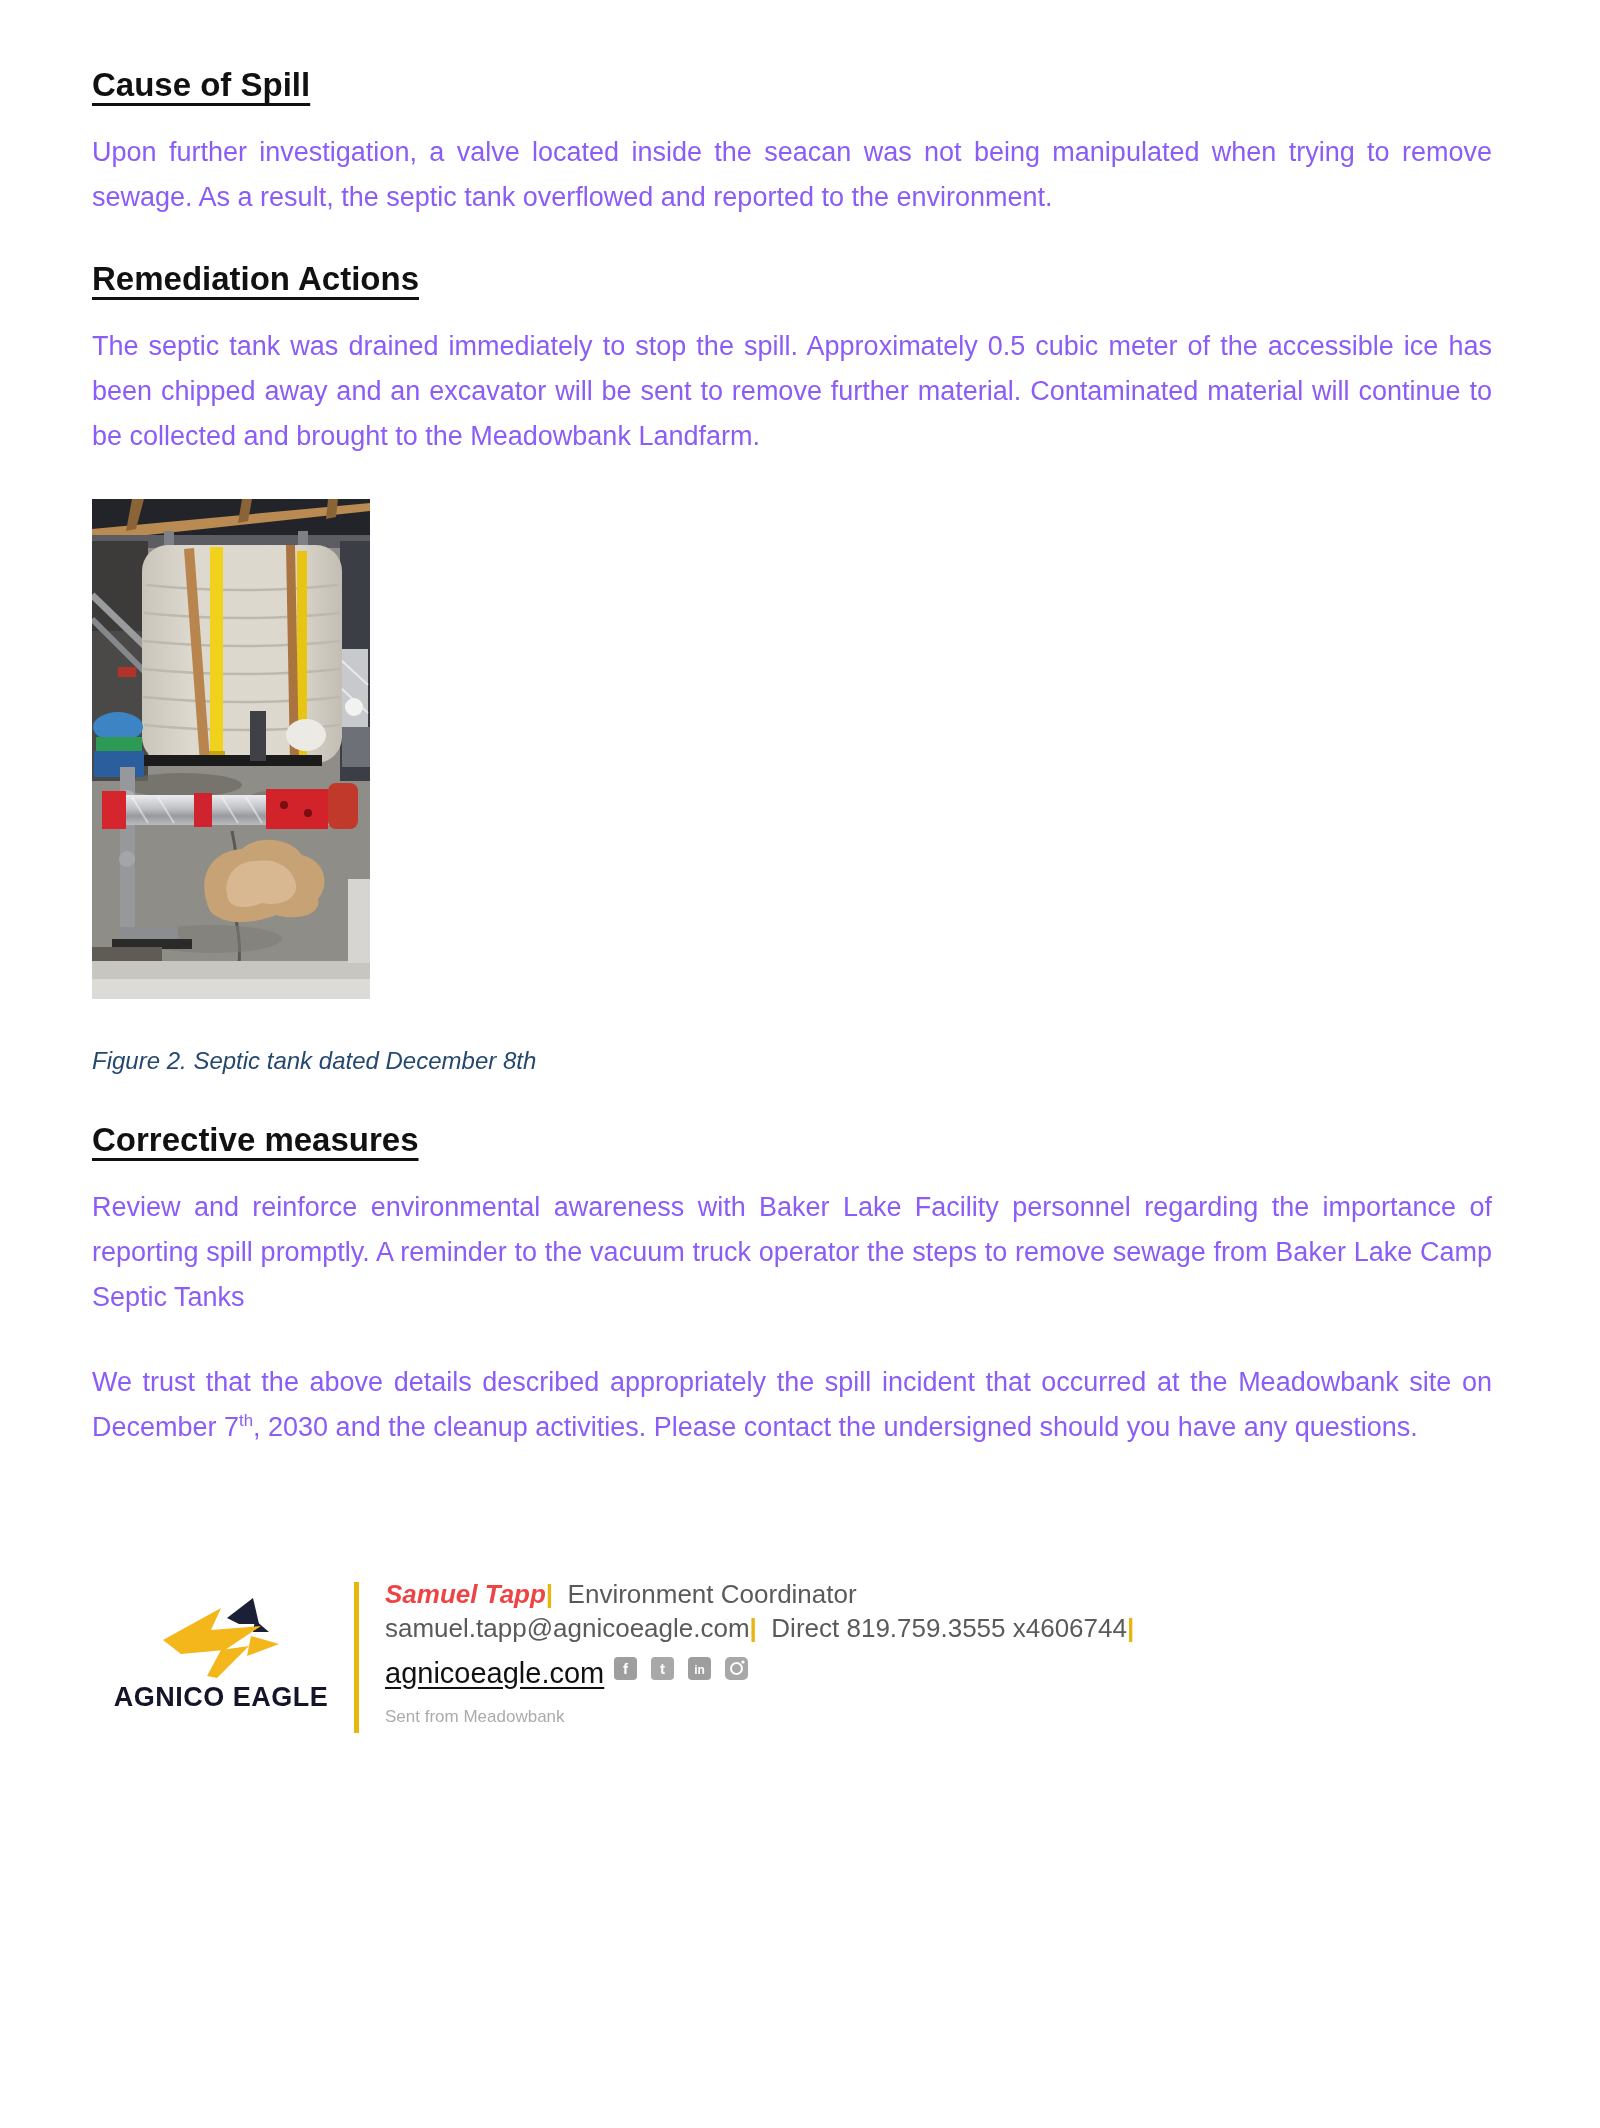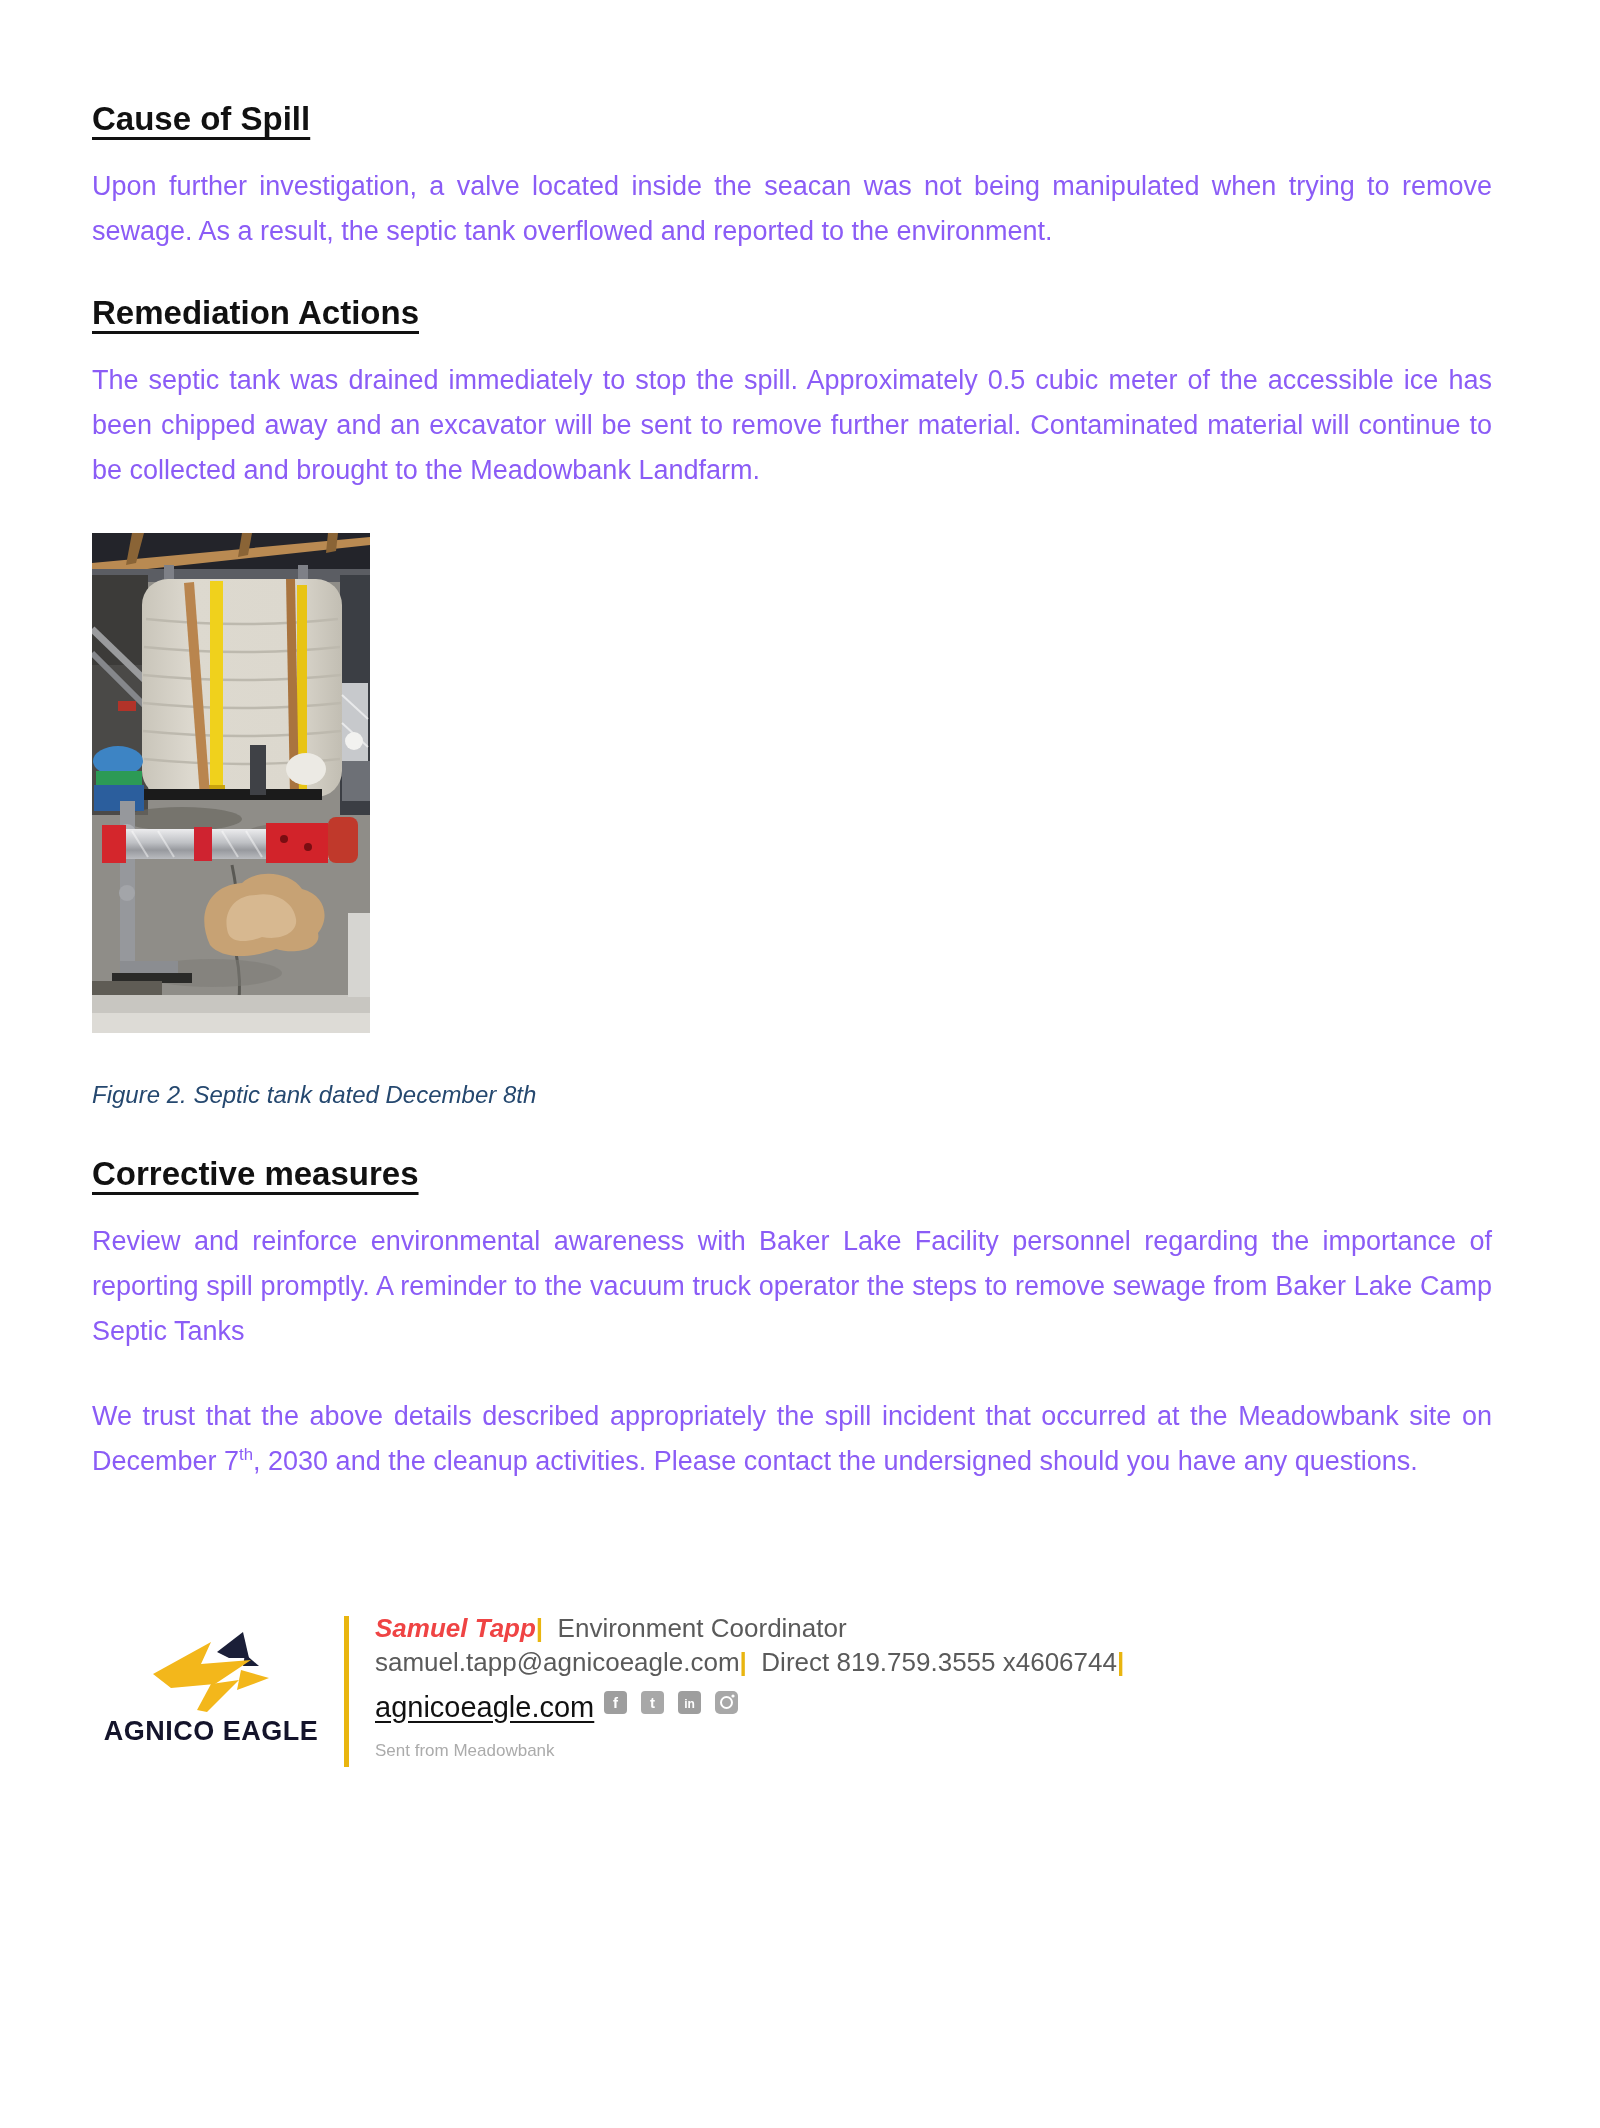--- a/index.html
+++ b/index.html
@@ -1,28 +1,28 @@
 <!DOCTYPE html>
 <html><head>
 <meta charset="utf-8">
 <style>
   html,body{margin:0;padding:0;background:#ffffff;}
   body{width:1600px;height:2128px;overflow:hidden;font-family:"Liberation Sans",sans-serif;color:#1c1c1c;}
-  .page{box-sizing:border-box;width:1600px;height:2128px;padding:100px 108px 0 92px;}
+  .page{box-sizing:border-box;width:1600px;height:2128px;padding:66px 108px 0 92px;}
   h2.doc-heading{font-size:33px;font-weight:700;color:#111;margin:0 0 26px 0;
     text-decoration:underline;text-decoration-thickness:3px;text-underline-offset:7px;}
   p.doc-para{font-size:27px;line-height:45px;text-align:justify;margin:0 0 40px 0;color:#8b5cf6;}
   p.doc-para sup{font-size:0.62em;line-height:0;}
   .spacer-h{margin-top:6px;}
   figure.doc-figure{margin:28px 0 46px 0;text-align:left;}
   .photo-frame{display:inline-block;width:278px;height:500px;line-height:0;}
   figcaption.doc-caption{margin-top:44px;font-size:24px;font-style:italic;color:#25486F;}
   
   .sig{margin-top:128px;display:flex;align-items:flex-start;}
-  .sig-logo{width:218px;margin-left:10px;text-align:center;flex:none;}
+  .sig-logo{width:218px;margin-left:20px;text-align:center;flex:none;}
   .sig-logo svg{display:block;margin:14px auto 4px auto;}
   .sig-logo-text{font-size:27px;font-weight:700;letter-spacing:0.5px;color:#14142b;white-space:nowrap;}
   .sig-divider{flex:none;width:5px;background:#E9B50F;margin:4px 26px 0 24px;align-self:stretch;}
   .sig-text{width:1160px;font-size:26px;line-height:33px;color:#5a5a5a;}
   .sig-line{margin:0 0 1px 0;}
   .sig-name{font-weight:700;color:#ef4444;font-style:italic;}
   .ybar{color:#E9B50F;font-weight:700;}
   .sig-site-row{margin-top:12px;display:flex;}
   .sig-site{font-size:29px;color:#111;text-decoration:underline;text-underline-offset:4px;}
   .social{display:flex;gap:14px;margin-left:10px;margin-bottom:4px;}

